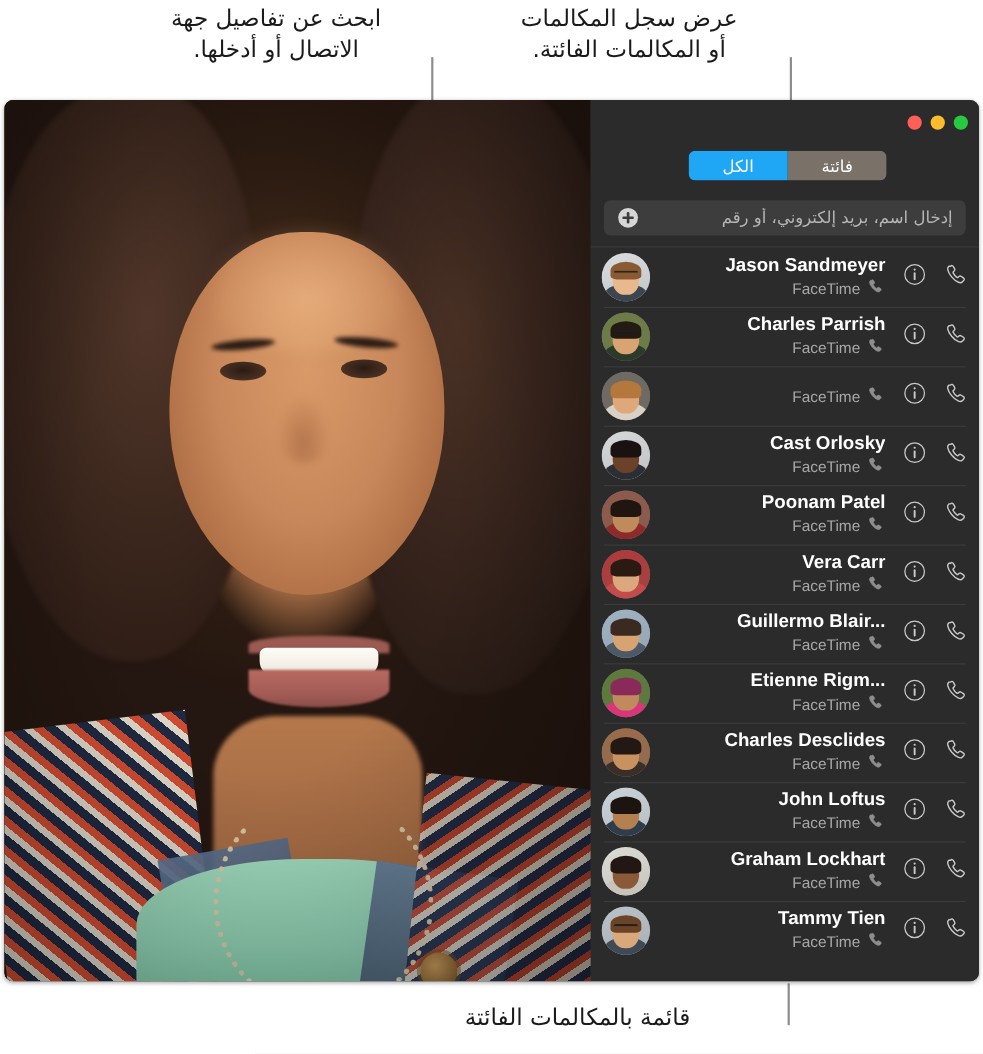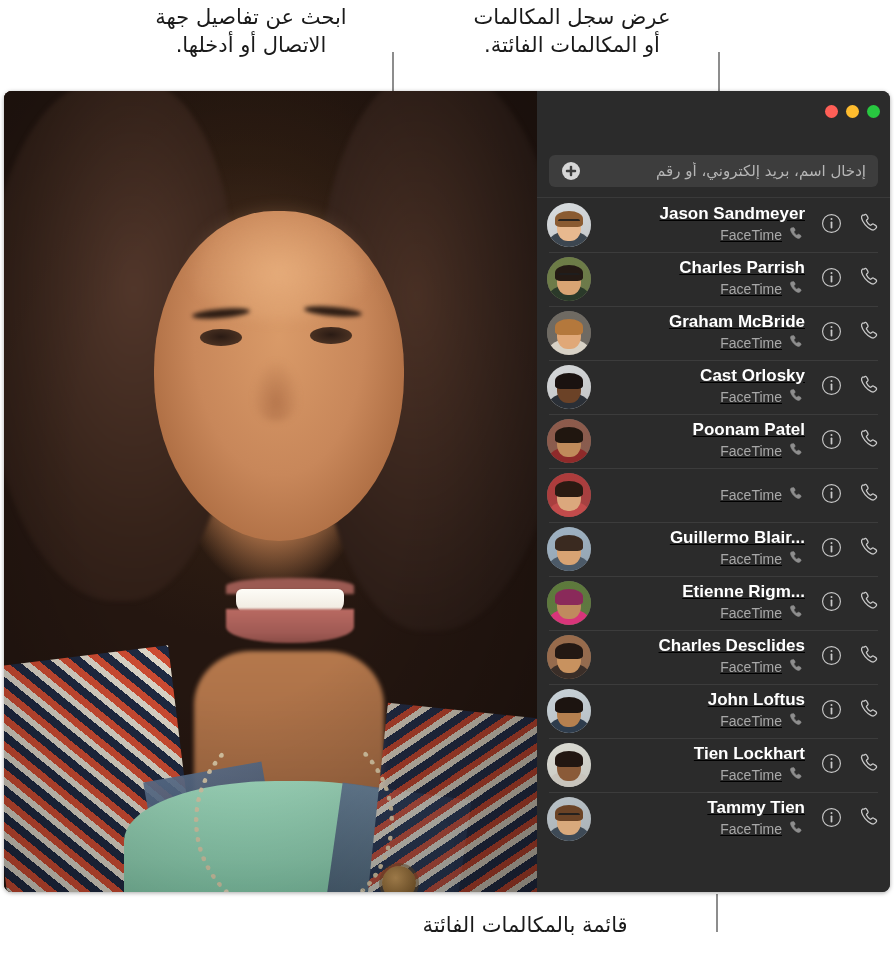--- a/index.html
+++ b/index.html
@@ -273,21 +273,20 @@
     border-top: 1px solid #3a3a3a;
   }
   .call-row {
     position: relative;
     height: 54px;
     display: flex;
     flex-direction: row;
     align-items: center;
     padding: 0 8px 0 10px;
     box-sizing: border-box;
-    text-decoration: underline;
   }
   .call-row + .call-row::before {
     content: "";
     position: absolute;
     top: 0; right: 12px; left: 12px;
     height: 1px;
     background: #3c3c3c;
   }
   .avatar {
     flex: 0 0 auto;
@@ -415,20 +414,24 @@
   <div id="sidebar">
 
     <div id="titlebar">
       <div id="traffic-lights">
         <div class="tl green"></div>
         <div class="tl yellow"></div>
         <div class="tl red"></div>
       </div>
     </div>
 
+    <div id="segmented">
+      <div class="seg active">الكل</div>
+      <div class="seg">فائتة</div>
+    </div>
 
     <div id="search-row">
       <input id="search-input" type="text" placeholder="إدخال اسم، بريد إلكتروني، أو رقم" style="">
       <span id="add-button">
         <svg width="20" height="20" viewBox="0 0 20 20">
           <circle cx="10" cy="10" r="9" fill="#d6d6d6"></circle>
           <rect x="4.8" y="8.8" width="10.4" height="2.4" rx="1" fill="#3d3d3d"></rect>
           <rect x="8.8" y="4.8" width="2.4" height="10.4" rx="1" fill="#3d3d3d"></rect>
         </svg>
       </span>
@@ -496,21 +499,20 @@
             <span class="icon-btn"><svg width="24" height="24" viewBox="0 0 24 24">
                 <path d="M6.2 4.0c1.0-1.0 2.0-0.6 2.5 0.3l1.2 2.1c0.4 0.8 0.2 1.4-0.5 2.0l-0.8 0.7c-0.3 0.3-0.3 0.6-0.1 1.0 0.6 1.3 1.9 2.9 3.4 4.0 0.4 0.3 0.8 0.3 1.1 0l0.8-0.7c0.7-0.6 1.3-0.6 2.0-0.1l2.0 1.3c0.9 0.6 1.1 1.6 0.2 2.5l-1.0 1.0c-0.9 0.9-2.2 1.1-3.6 0.5-2.2-0.9-4.5-2.7-6.3-4.9C5.3 11.5 4.0 9.2 3.6 7.2 3.3 5.9 3.7 4.9 4.6 4.1z" fill="none" stroke="#c9c9c9" stroke-width="1.3" stroke-linejoin="round"></path>
               </svg></span>
             <span class="icon-btn"><svg width="21" height="21" viewBox="0 0 24 24">
                 <circle cx="12" cy="12" r="10.2" fill="none" stroke="#c9c9c9" stroke-width="1.3"></circle>
                 <circle cx="12" cy="6.9" r="1.15" fill="#c9c9c9"></circle>
                 <rect x="11.0" y="9.8" width="2.0" height="8.0" rx="0.9" fill="#c9c9c9"></rect>
               </svg></span>
           </div>
           <div class="call-text">
-            <div class="call-name">Graham McBride</div>
             <div class="call-sub">
               <span style="display: block;"><svg width="17" height="17" viewBox="0 0 24 24">
                   <path d="M6.2 4.0c1.0-1.0 2.0-0.6 2.5 0.3l1.2 2.1c0.4 0.8 0.2 1.4-0.5 2.0l-0.8 0.7c-0.3 0.3-0.3 0.6-0.1 1.0 0.6 1.3 1.9 2.9 3.4 4.0 0.4 0.3 0.8 0.3 1.1 0l0.8-0.7c0.7-0.6 1.3-0.6 2.0-0.1l2.0 1.3c0.9 0.6 1.1 1.6 0.2 2.5l-1.0 1.0c-0.9 0.9-2.2 1.1-3.6 0.5-2.2-0.9-4.5-2.7-6.3-4.9C5.3 11.5 4.0 9.2 3.6 7.2 3.3 5.9 3.7 4.9 4.6 4.1z" fill="#8e8e8e" stroke="#8e8e8e" stroke-width="0.8" stroke-linejoin="round"></path>
                 </svg></span>
               <span class="call-sub-label">FaceTime</span>
             </div>
           </div>
           <div class="avatar">
             <div class="av-bg" style="background:linear-gradient(160deg,#6f6a62,#6f6a62cc)"></div>
             <div class="av-body" style="background:#d8d2c6"></div>
@@ -577,20 +579,21 @@
             <span class="icon-btn"><svg width="24" height="24" viewBox="0 0 24 24">
                 <path d="M6.2 4.0c1.0-1.0 2.0-0.6 2.5 0.3l1.2 2.1c0.4 0.8 0.2 1.4-0.5 2.0l-0.8 0.7c-0.3 0.3-0.3 0.6-0.1 1.0 0.6 1.3 1.9 2.9 3.4 4.0 0.4 0.3 0.8 0.3 1.1 0l0.8-0.7c0.7-0.6 1.3-0.6 2.0-0.1l2.0 1.3c0.9 0.6 1.1 1.6 0.2 2.5l-1.0 1.0c-0.9 0.9-2.2 1.1-3.6 0.5-2.2-0.9-4.5-2.7-6.3-4.9C5.3 11.5 4.0 9.2 3.6 7.2 3.3 5.9 3.7 4.9 4.6 4.1z" fill="none" stroke="#c9c9c9" stroke-width="1.3" stroke-linejoin="round"></path>
               </svg></span>
             <span class="icon-btn"><svg width="21" height="21" viewBox="0 0 24 24">
                 <circle cx="12" cy="12" r="10.2" fill="none" stroke="#c9c9c9" stroke-width="1.3"></circle>
                 <circle cx="12" cy="6.9" r="1.15" fill="#c9c9c9"></circle>
                 <rect x="11.0" y="9.8" width="2.0" height="8.0" rx="0.9" fill="#c9c9c9"></rect>
               </svg></span>
           </div>
           <div class="call-text">
+            <div class="call-name">Vera Carr</div>
             <div class="call-sub">
               <span style="display: block;"><svg width="17" height="17" viewBox="0 0 24 24">
                   <path d="M6.2 4.0c1.0-1.0 2.0-0.6 2.5 0.3l1.2 2.1c0.4 0.8 0.2 1.4-0.5 2.0l-0.8 0.7c-0.3 0.3-0.3 0.6-0.1 1.0 0.6 1.3 1.9 2.9 3.4 4.0 0.4 0.3 0.8 0.3 1.1 0l0.8-0.7c0.7-0.6 1.3-0.6 2.0-0.1l2.0 1.3c0.9 0.6 1.1 1.6 0.2 2.5l-1.0 1.0c-0.9 0.9-2.2 1.1-3.6 0.5-2.2-0.9-4.5-2.7-6.3-4.9C5.3 11.5 4.0 9.2 3.6 7.2 3.3 5.9 3.7 4.9 4.6 4.1z" fill="#8e8e8e" stroke="#8e8e8e" stroke-width="0.8" stroke-linejoin="round"></path>
                 </svg></span>
               <span class="call-sub-label">FaceTime</span>
             </div>
           </div>
           <div class="avatar">
             <div class="av-bg" style="background:linear-gradient(160deg,#b03a3a,#b03a3acc)"></div>
             <div class="av-body" style="background:#c24b4b"></div>
@@ -711,21 +714,21 @@
             <span class="icon-btn"><svg width="24" height="24" viewBox="0 0 24 24">
                 <path d="M6.2 4.0c1.0-1.0 2.0-0.6 2.5 0.3l1.2 2.1c0.4 0.8 0.2 1.4-0.5 2.0l-0.8 0.7c-0.3 0.3-0.3 0.6-0.1 1.0 0.6 1.3 1.9 2.9 3.4 4.0 0.4 0.3 0.8 0.3 1.1 0l0.8-0.7c0.7-0.6 1.3-0.6 2.0-0.1l2.0 1.3c0.9 0.6 1.1 1.6 0.2 2.5l-1.0 1.0c-0.9 0.9-2.2 1.1-3.6 0.5-2.2-0.9-4.5-2.7-6.3-4.9C5.3 11.5 4.0 9.2 3.6 7.2 3.3 5.9 3.7 4.9 4.6 4.1z" fill="none" stroke="#c9c9c9" stroke-width="1.3" stroke-linejoin="round"></path>
               </svg></span>
             <span class="icon-btn"><svg width="21" height="21" viewBox="0 0 24 24">
                 <circle cx="12" cy="12" r="10.2" fill="none" stroke="#c9c9c9" stroke-width="1.3"></circle>
                 <circle cx="12" cy="6.9" r="1.15" fill="#c9c9c9"></circle>
                 <rect x="11.0" y="9.8" width="2.0" height="8.0" rx="0.9" fill="#c9c9c9"></rect>
               </svg></span>
           </div>
           <div class="call-text">
-            <div class="call-name">Tien Lockhart</div>
+            <div class="call-name">Graham Lockhart</div>
             <div class="call-sub">
               <span style="display: block;"><svg width="17" height="17" viewBox="0 0 24 24">
                   <path d="M6.2 4.0c1.0-1.0 2.0-0.6 2.5 0.3l1.2 2.1c0.4 0.8 0.2 1.4-0.5 2.0l-0.8 0.7c-0.3 0.3-0.3 0.6-0.1 1.0 0.6 1.3 1.9 2.9 3.4 4.0 0.4 0.3 0.8 0.3 1.1 0l0.8-0.7c0.7-0.6 1.3-0.6 2.0-0.1l2.0 1.3c0.9 0.6 1.1 1.6 0.2 2.5l-1.0 1.0c-0.9 0.9-2.2 1.1-3.6 0.5-2.2-0.9-4.5-2.7-6.3-4.9C5.3 11.5 4.0 9.2 3.6 7.2 3.3 5.9 3.7 4.9 4.6 4.1z" fill="#8e8e8e" stroke="#8e8e8e" stroke-width="0.8" stroke-linejoin="round"></path>
                 </svg></span>
               <span class="call-sub-label">FaceTime</span>
             </div>
           </div>
           <div class="avatar">
             <div class="av-bg" style="background:linear-gradient(160deg,#dcdcd4,#dcdcd4cc)"></div>
             <div class="av-body" style="background:#c8c4bc"></div>

